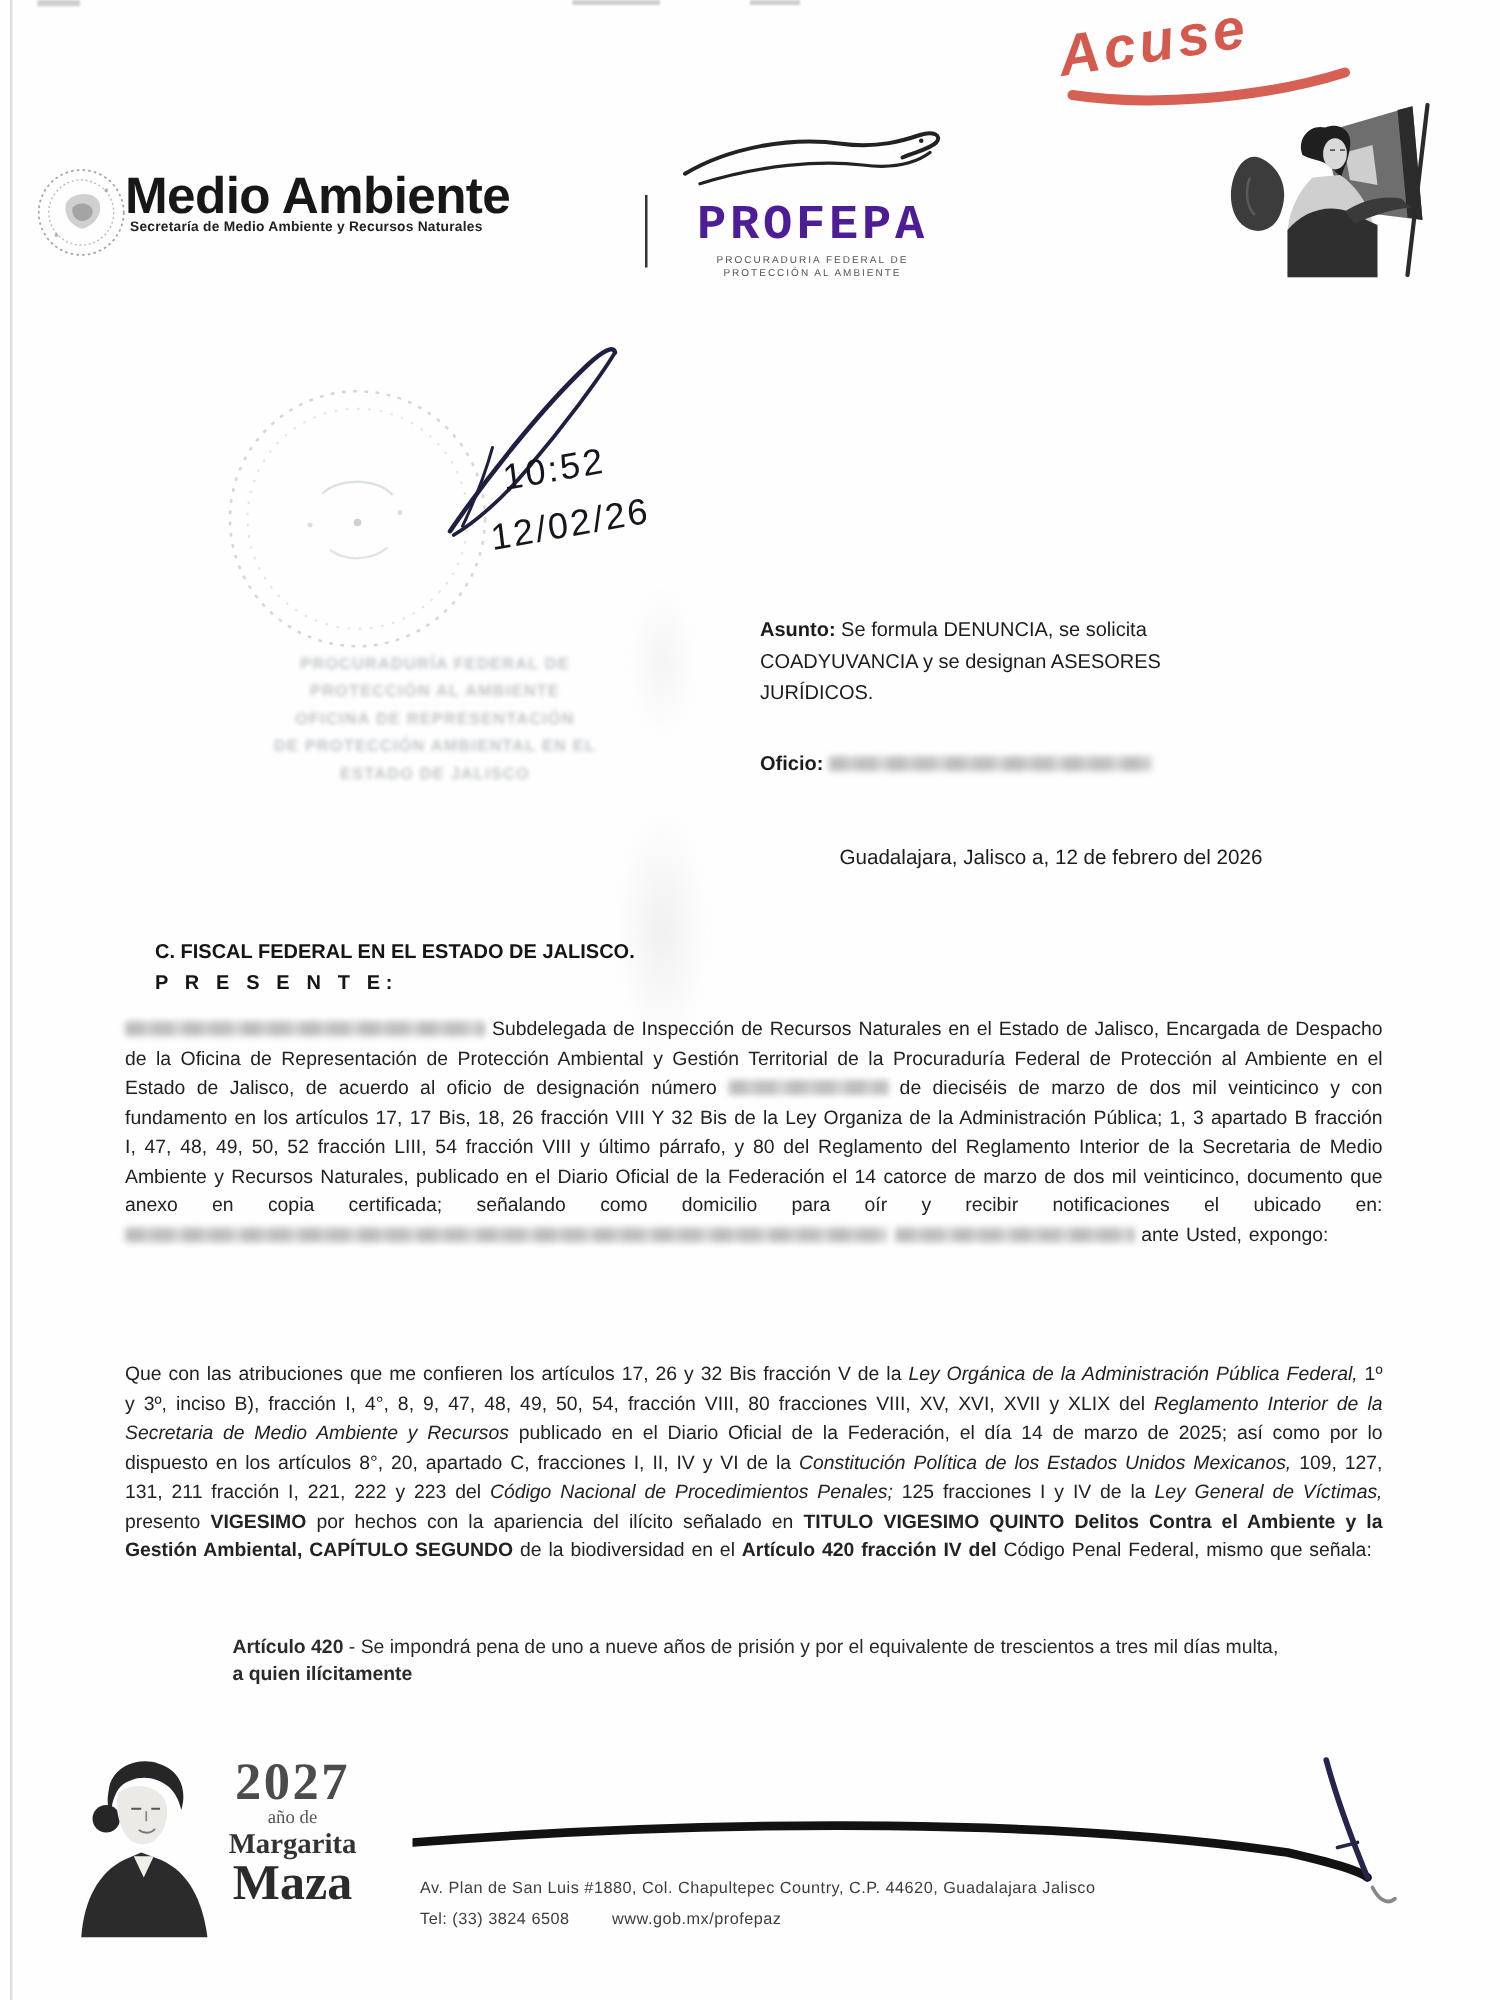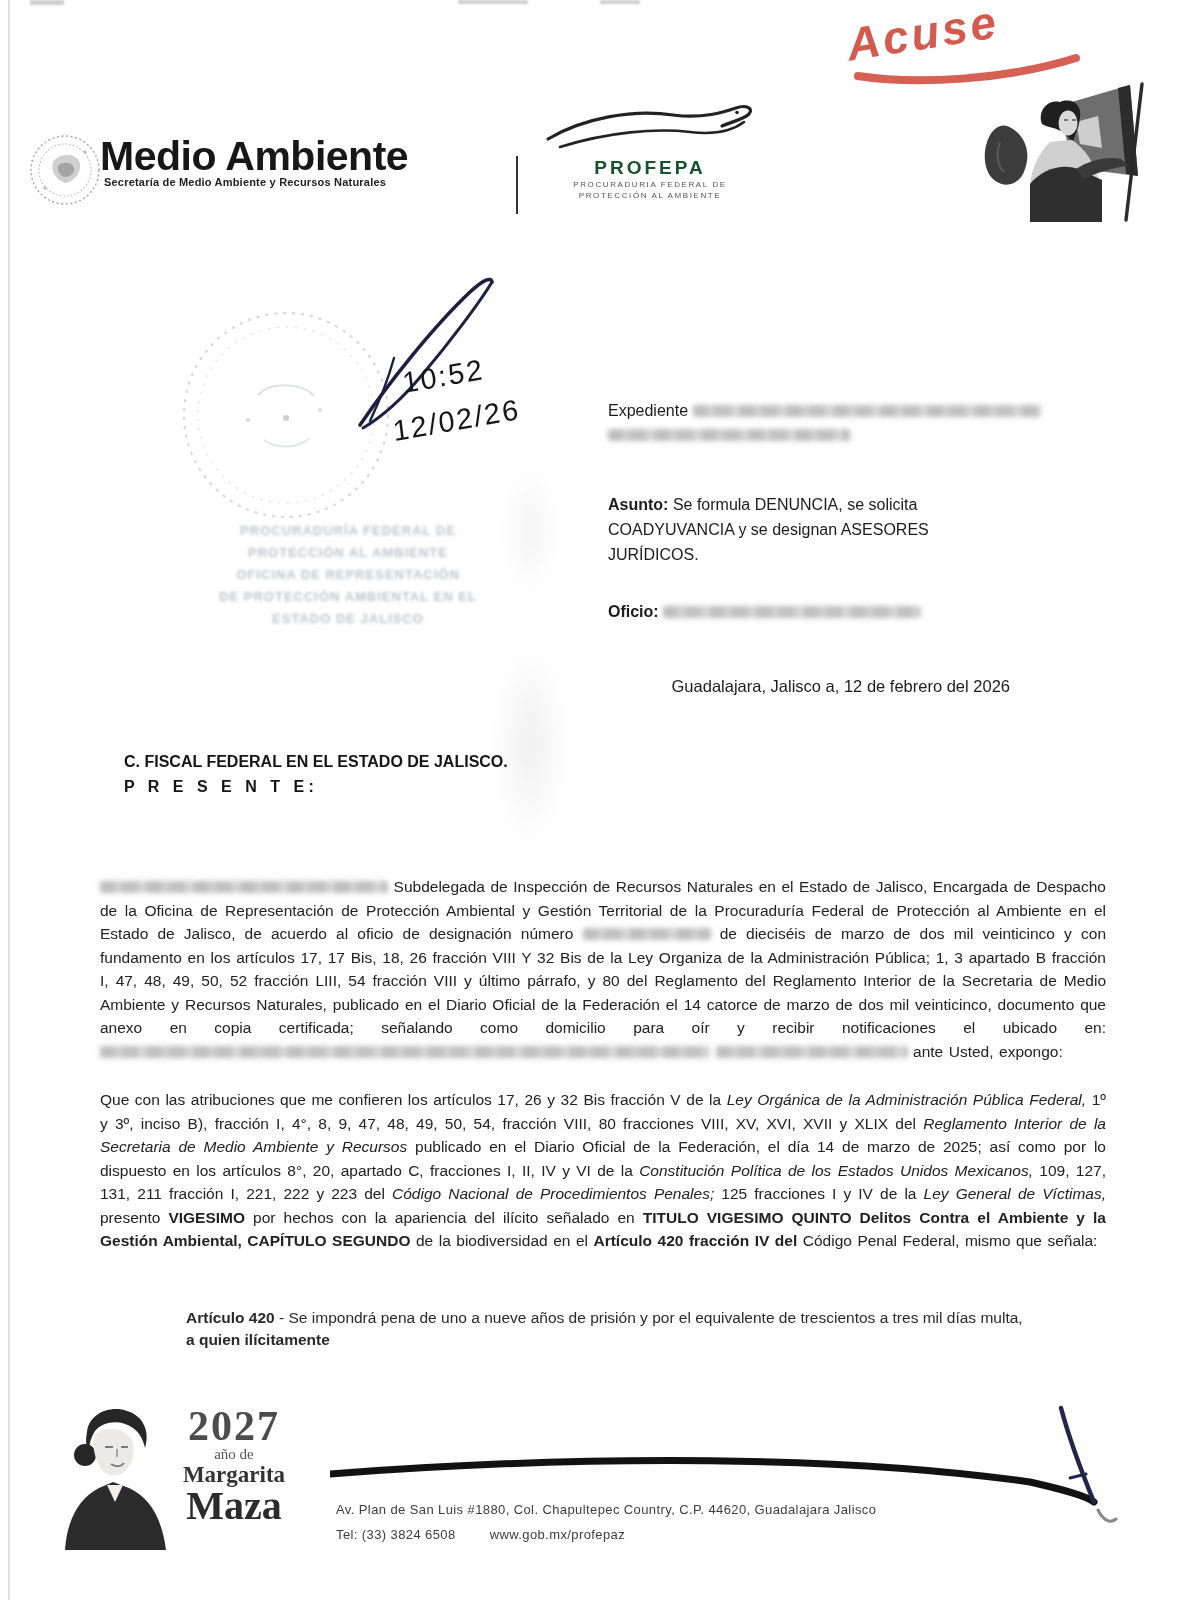--- a/index.html
+++ b/index.html
@@ -11,21 +11,21 @@
   .speck{background:#555;opacity:.28;filter:blur(1px);}
   .bleed{left:495px;top:650px;width:70px;height:190px;border-radius:50%;
          background:radial-gradient(closest-side,#9a9a9a,transparent);opacity:.14;filter:blur(6px);}
   .bleed2{left:505px;top:470px;width:50px;height:120px;border-radius:50%;
          background:radial-gradient(closest-side,#9a9a9a,transparent);opacity:.10;filter:blur(6px);}
   
   .brand-title{left:100px;top:133px;font-size:41px;font-weight:700;letter-spacing:-.5px;color:#171717;}
   .brand-sub{left:104px;top:176px;font-size:11px;font-weight:700;color:#222;letter-spacing:.2px;}
   .logo-divider{left:516px;top:156px;width:2px;height:58px;background:#333;}
   .profepa{left:535px;top:103px;width:230px;text-align:center;}
-  .profepa-name{font-family:Liberation Sans, sans-serif;font-size:19px;font-weight:700;letter-spacing:3px;color:#14532d;margin-top:-2px;}
+  .profepa-name{font-family:Liberation Mono, monospace;font-size:39px;font-weight:700;letter-spacing:3px;color:#4c1d95;margin-top:-2px;}
   .profepa-sub{font-size:8px;letter-spacing:1.6px;color:#555;line-height:11px;}
   
   .acuse-text{left:846px;top:6px;font-size:46px;color:#cf4435;font-style:italic;
               letter-spacing:3px;transform:rotate(-9deg);font-weight:700;opacity:.88;}
   .hand{color:#15151d;font-size:29px;letter-spacing:2px;transform:rotate(-10deg) skewX(-3deg);font-weight:400;}
   
   .stamp-lines{left:178px;top:520px;width:340px;text-align:center;color:#828a93;font-size:13px;
                letter-spacing:1px;line-height:22px;filter:blur(1.6px);opacity:.5;font-weight:700;}
   
   .office{right:172px;top:281px;width:470px;text-align:right;font-size:16.5px;line-height:23px;color:#1e1e1e;}
@@ -36,21 +36,21 @@
           background:repeating-linear-gradient(90deg,#8a8a8a 0 14px,#a8a8a8 14px 22px,#8f8f8f 22px 38px,#b2b2b2 38px 47px);}
   .expediente{left:608px;top:399px;width:445px;font-size:16px;line-height:24px;}
   .asunto{left:608px;top:492px;width:322px;font-size:16px;line-height:25px;}
   .oficio{left:608px;top:603px;width:440px;font-size:16px;}
   .dateline{right:190px;top:677px;font-size:16.5px;color:#1d1d1d;}
   .addressee{left:124px;top:749px;font-size:16px;font-weight:700;line-height:25px;color:#151515;}
   .addressee .sp{letter-spacing:4.5px;}
   
   .para{left:100px;width:1006px;font-size:15.5px;line-height:23.5px;text-align:justify;color:#222;
         word-spacing:1.2px;}
-  .p1{top:875px;}
+  .p1{top:812px;}
   .p2{top:1088px;}
   .quote{left:186px;top:1307px;width:848px;font-size:15.5px;line-height:22px;text-align:left;color:#2a2a2a;}
   
   .emblem{left:166px;top:1406px;width:136px;text-align:center;font-family:"Liberation Serif",serif;}
   .emblem .year{font-size:42px;font-weight:700;color:#4c4c4c;letter-spacing:2px;line-height:40px;}
   .emblem .ysub{font-size:15px;color:#555;line-height:16px;}
   .emblem .n1{font-size:23px;font-weight:700;color:#333;line-height:25px;}
   .emblem .n2{font-size:40px;font-weight:700;color:#2b2b2b;line-height:38px;}
   .footer-addr{left:336px;top:1502px;font-size:13px;color:#3d3d3d;letter-spacing:.4px;}
   .footer-tel{left:336px;top:1527px;font-size:13px;color:#3d3d3d;letter-spacing:.4px;}
@@ -132,25 +132,20 @@
 
   <div class="abs stamp-lines">
     <div>PROCURADURÍA FEDERAL DE</div>
     <div>PROTECCIÓN AL AMBIENTE</div>
     <div>OFICINA DE REPRESENTACIÓN</div>
     <div>DE PROTECCIÓN AMBIENTAL EN EL</div>
     <div>ESTADO DE JALISCO</div>
   </div>
 
 
-  <div class="abs expediente">
-    <span class="meta-label">Expediente</span>
-    <span class="redact" style="width:348px;"></span><br>
-    <span class="redact" style="width:242px;"></span>
-  </div>
 
   <div class="abs asunto">
     <span class="meta-label bold">Asunto:</span>
     <span>Se formula DENUNCIA, se solicita COADYUVANCIA y se designan ASESORES JURÍDICOS.</span>
   </div>
 
   <div class="abs oficio">
     <span class="meta-label bold">Oficio:</span>
     <span class="redact" style="width:258px;"></span>
   </div>

